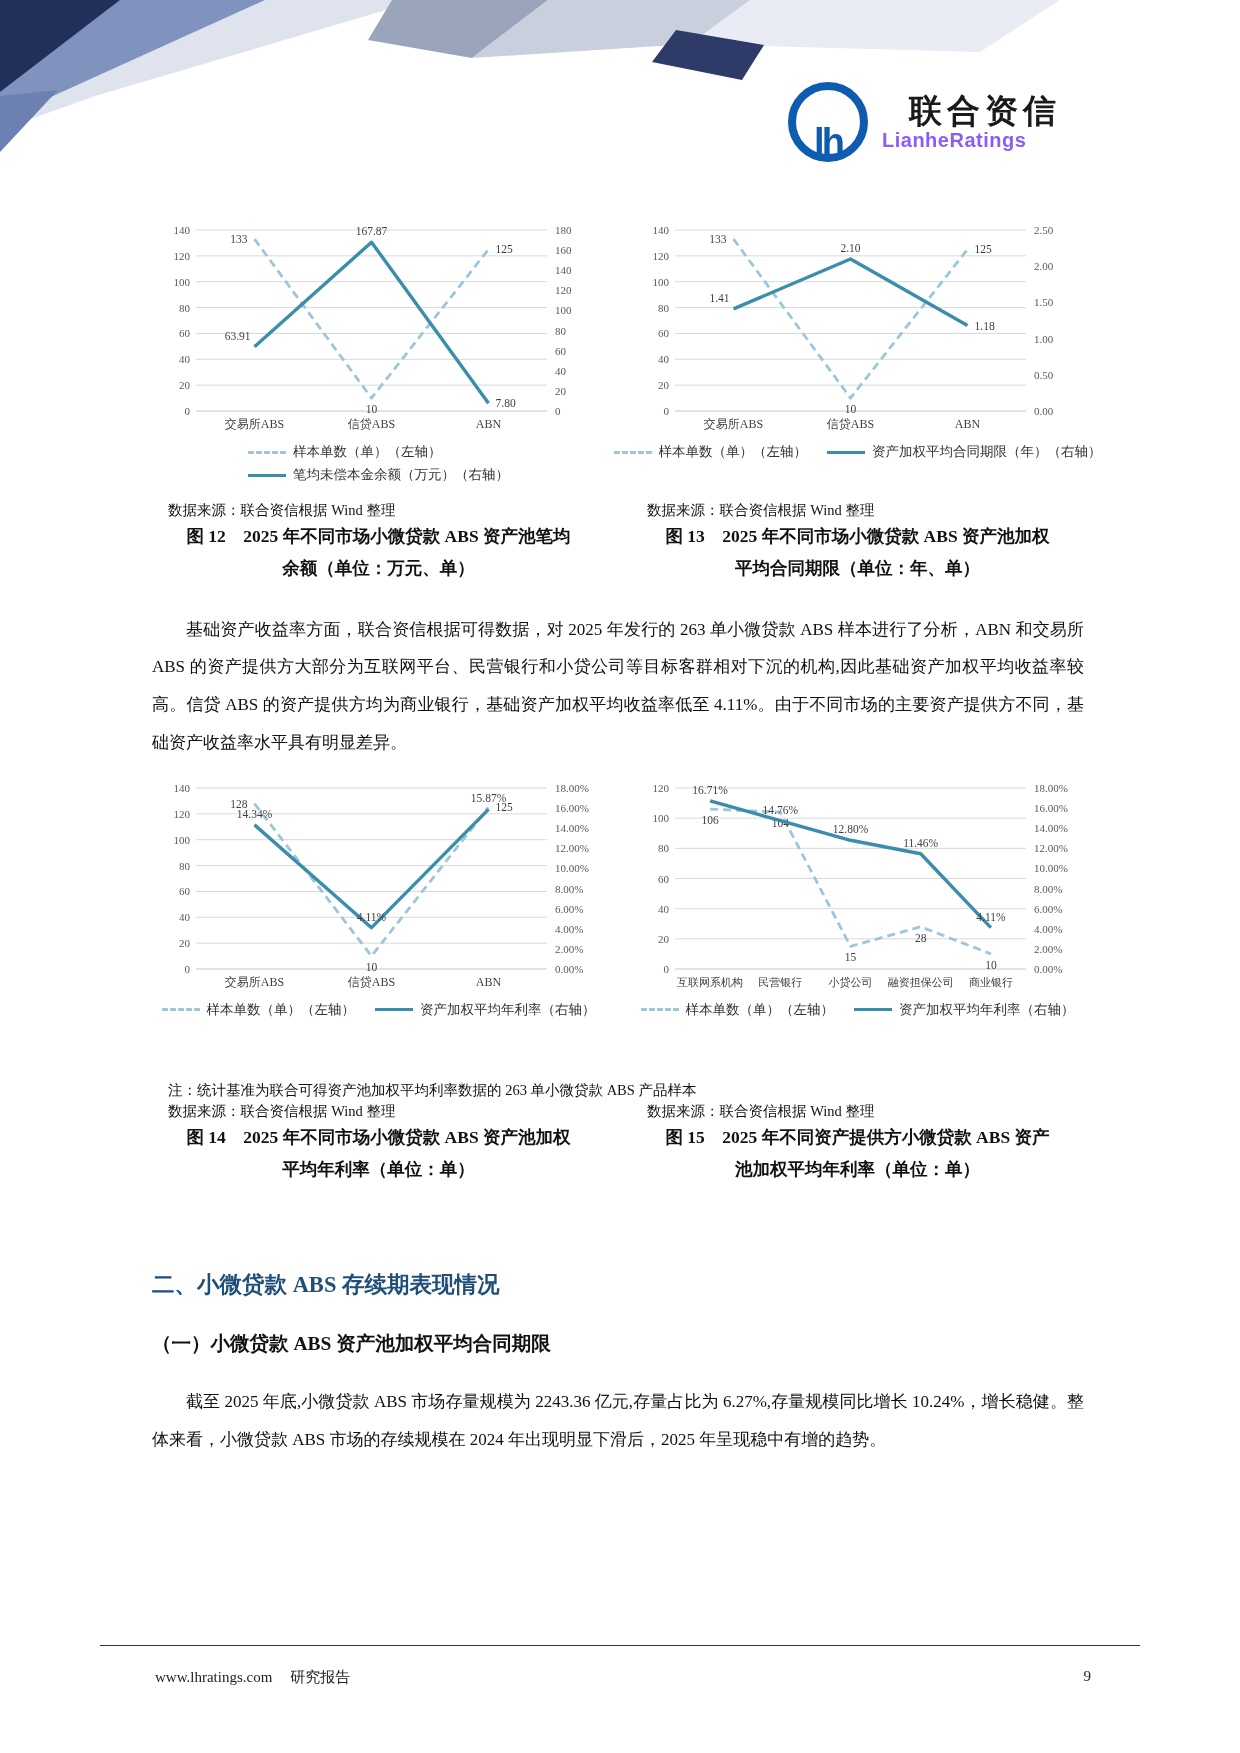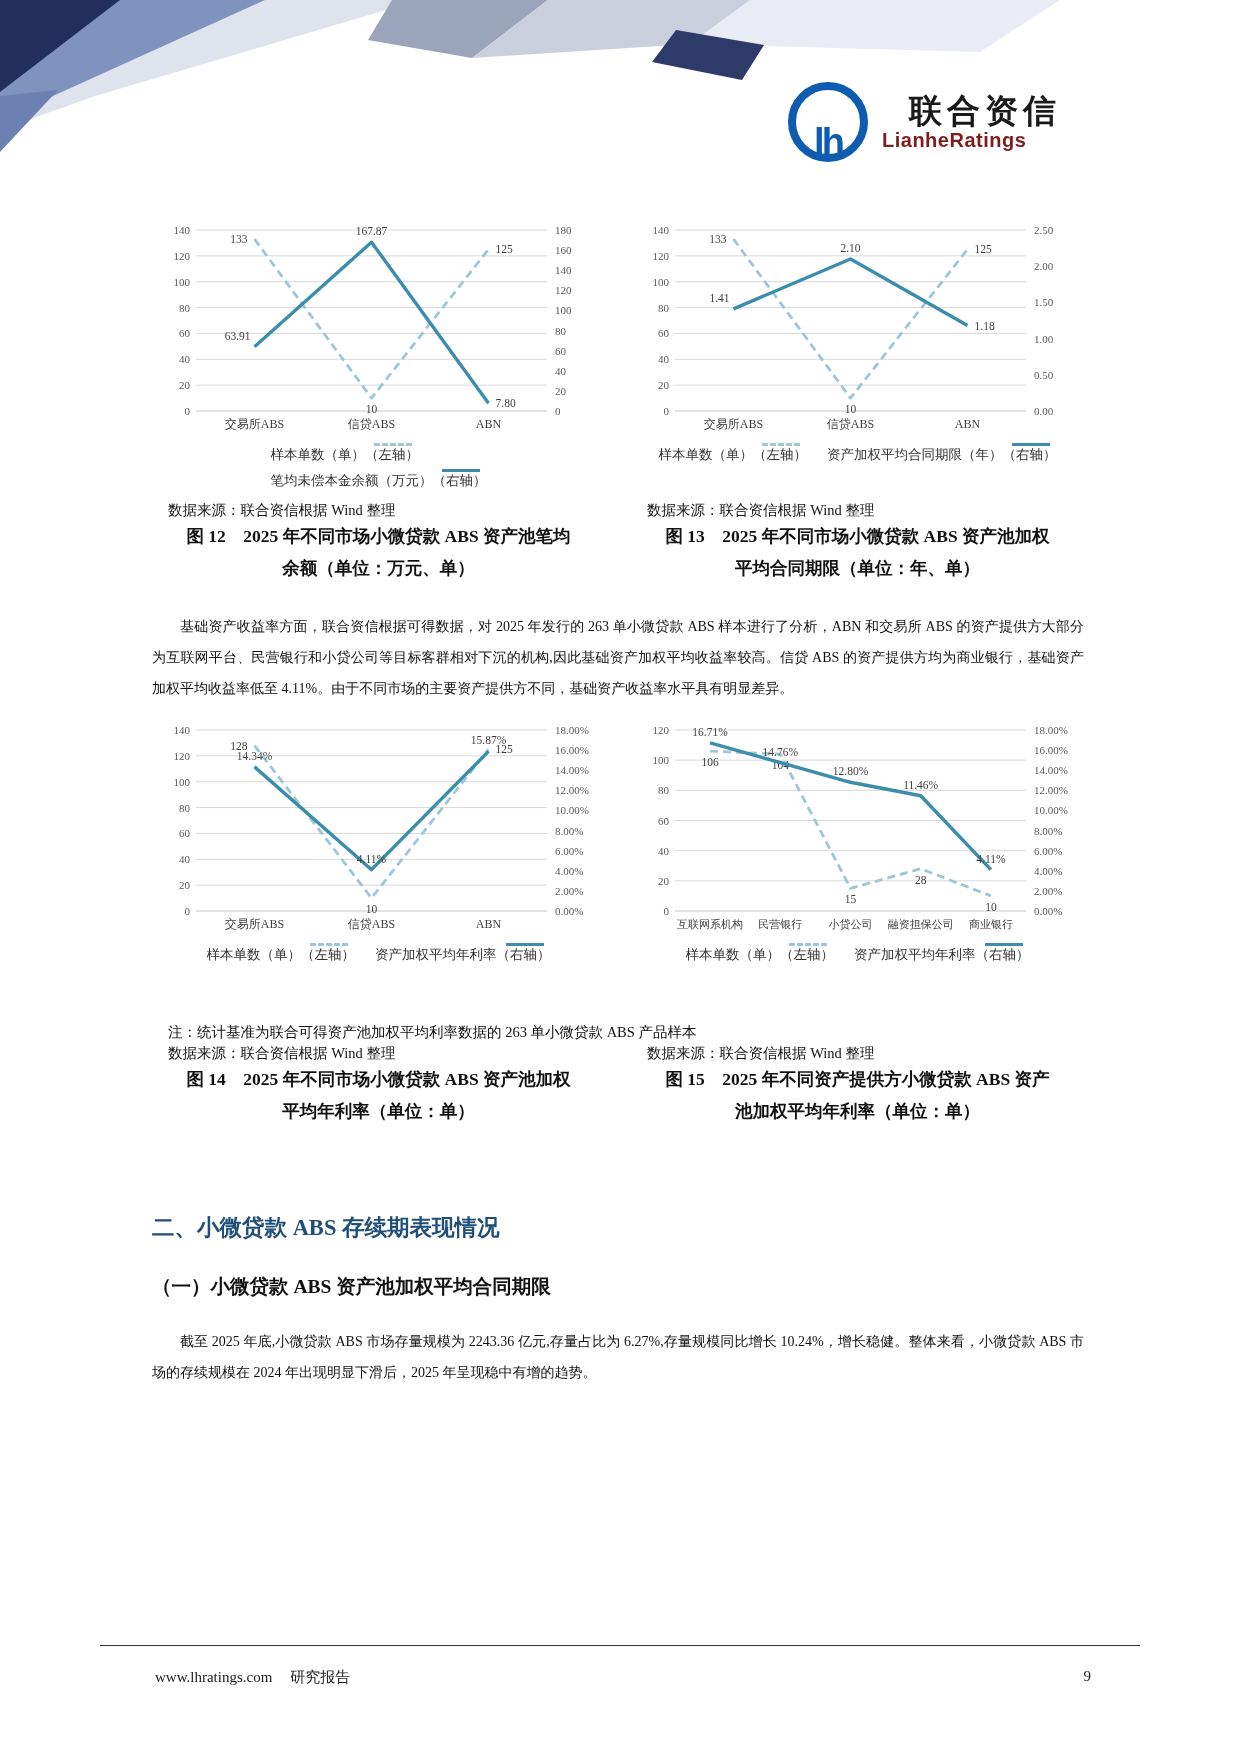--- a/index.html
+++ b/index.html
@@ -5,40 +5,40 @@
   html,body{margin:0;padding:0;background:#fff;}
   .page{position:relative;width:1240px;height:1753px;background:#fff;overflow:hidden;
         font-family:"Liberation Serif","DejaVu Serif",serif;color:#111;}
   .header-decor{position:absolute;top:0;left:0;}
   .logo{position:absolute;top:82px;left:788px;display:flex;align-items:center;gap:14px;}
   .logo-circle{width:64px;height:64px;border:8px solid #0e5cb0;border-radius:50%;
         display:flex;align-items:center;justify-content:center;background:#fff;}
   .logo-circle span{font-family:"Liberation Sans",sans-serif;font-weight:bold;font-size:38px;
         color:#0e5cb0;letter-spacing:-3px;line-height:1;transform:translateY(-2px);margin-top:44px;}
   .brand-cn{font-family:"Liberation Sans",sans-serif;font-weight:bold;font-size:33px;color:#1a1a1a;letter-spacing:5px;line-height:1.15;margin-left:27px;}
-  .brand-en{font-family:"Liberation Sans",sans-serif;font-weight:bold;font-size:20px;color:#7f1d1d;letter-spacing:0.5px;}
+  .brand-en{font-family:"Liberation Sans",sans-serif;font-weight:bold;font-size:20px;color:#8b5cf6;letter-spacing:0.5px;}
   .content{position:absolute;left:152px;top:218px;width:932px;}
   .figure-row{display:flex;gap:26px;}
   .figure-col{width:453px;}
   svg.chart{display:block;}
   svg text{font-family:"Liberation Serif","DejaVu Serif",serif;}
   .legend{display:flex;flex-direction:column;align-items:center;font-size:13.5px;color:#333;}
   .legend-tall{height:58px;}
   .legend-short{height:36px;}
   .legend .lg-wrap{display:flex;}
   .legend .lg-stack{flex-direction:column;align-items:flex-start;gap:5px;}
   .legend .lg-row{flex-direction:row;gap:20px;}
-  .legend .lg-item{display:flex;align-items:flex-end;white-space:nowrap;flex-direction:column;}
+  .legend .lg-item{display:flex;align-items:center;white-space:nowrap;}
   .legend .sample{display:inline-block;width:38px;height:0;margin-right:7px;}
   .legend .sample.dashed{border-top:3px dashed #9dc6d8;}
   .legend .sample.solid{border-top:3.5px solid #3a8dad;}
   .source{font-size:14.5px;color:#111;padding-left:16px;}
   .caption{margin-top:0;font-size:17.5px;font-weight:bold;text-align:center;line-height:1.85;padding:0 30px;}
   .note{margin-top:44px;font-size:14.5px;padding-left:16px;}
-  .para{margin:26px 0 0 0;font-size:14px;line-height:2.22;text-align:justify;text-indent:2em;}
+  .para{margin:26px 0 0 0;font-size:17px;line-height:2.22;text-align:justify;text-indent:2em;}
   h2.sec{margin:84px 0 0 0;font-size:22.5px;font-weight:bold;color:#1f4e79;font-family:"Liberation Serif",serif;}
   h3.sub{margin:30px 0 0 0;font-size:19.5px;font-weight:bold;color:#111;}
   .figure-row-meta{display:flex;gap:26px;margin-top:2px;}
   .mt14{margin-top:14px;}
   .footer-line{position:absolute;left:100px;top:1645px;width:1040px;border-top:1.5px solid #333;}
   .footer{position:absolute;left:155px;right:149px;top:1668px;display:flex;justify-content:space-between;
           font-size:15px;color:#222;}
   .footer-left span{margin-right:18px;}
 </style>
 </head>

